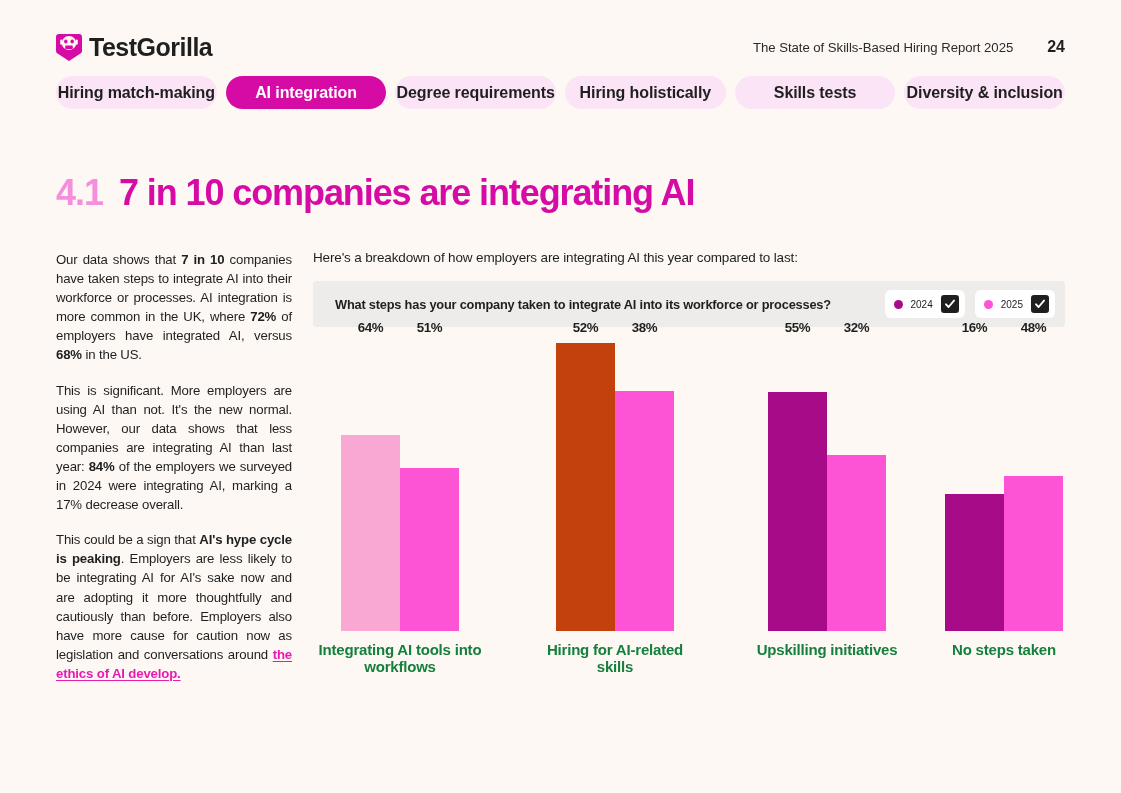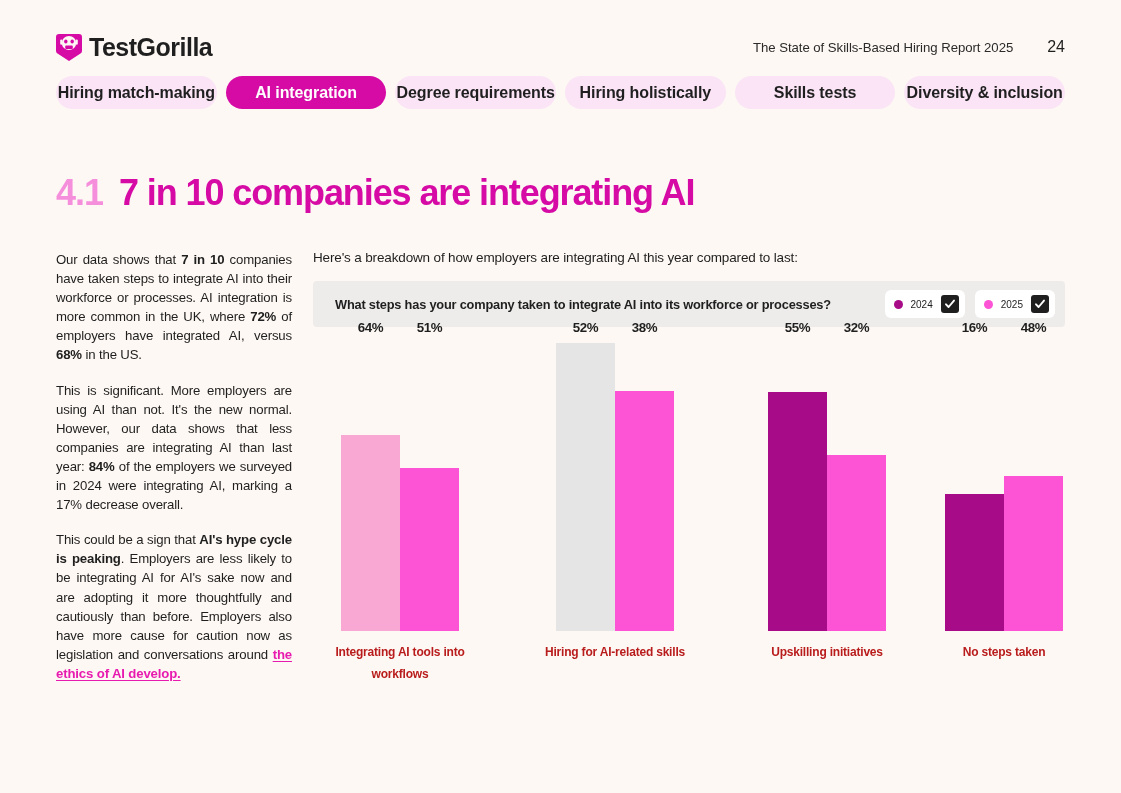--- a/index.html
+++ b/index.html
@@ -36,21 +36,21 @@
     letter-spacing: -0.5px;
   }
   .header-right { display: flex; align-items: baseline; gap: 34px; }
   .report-title {
     font-size: 13.2px;
     color: #2B2B2B;
     letter-spacing: -0.05px;
   }
   .page-number {
     font-size: 16px;
-    font-weight: 400;
+    font-weight: 700;
     color: #1F1F1F;
   }
 
   
   .tabs {
     position: absolute;
     top: 76px; left: 56px;
     width: 1009px;
     display: flex;
     gap: 9px;
@@ -223,24 +223,24 @@
   }
   .cat-labels {
     position: relative;
     height: 42px;
     margin-top: 10px;
   }
   .cat-label {
     position: absolute;
     top: 0;
     text-align: center;
-    font-size: 12px;
-    font-weight: 700;
-    color: #b91c1c;
-    line-height: 22px;
+    font-size: 15px;
+    font-weight: 700;
+    color: #15803d;
+    line-height: 17px;
     letter-spacing: -0.2px;
   }
 </style>
 </head>
 <body>
 
 <div class="page">
 
   <div class="header">
     <div class="brand">
@@ -319,21 +319,21 @@
               </div>
             </div>
             <div class="bar-wrap">
               <div class="bar y2025" style="height: 163px; background: rgb(253, 84, 213);">
                 <div class="bar-label">51%</div>
               </div>
             </div>
           </div>
           <div class="group" style="left: 243px;">
             <div class="bar-wrap">
-              <div class="bar y2024" style="height: 295px; background: #e5e5e5;">
+              <div class="bar y2024" style="height: 295px; background: #c2410c;">
                 <div class="bar-label">52%</div>
               </div>
             </div>
             <div class="bar-wrap">
               <div class="bar y2025" style="height: 240px; background: rgb(253, 84, 213); padding-left: 45px;">
                 <div class="bar-label">38%</div>
               </div>
             </div>
           </div>
           <div class="group" style="left: 455px;">

